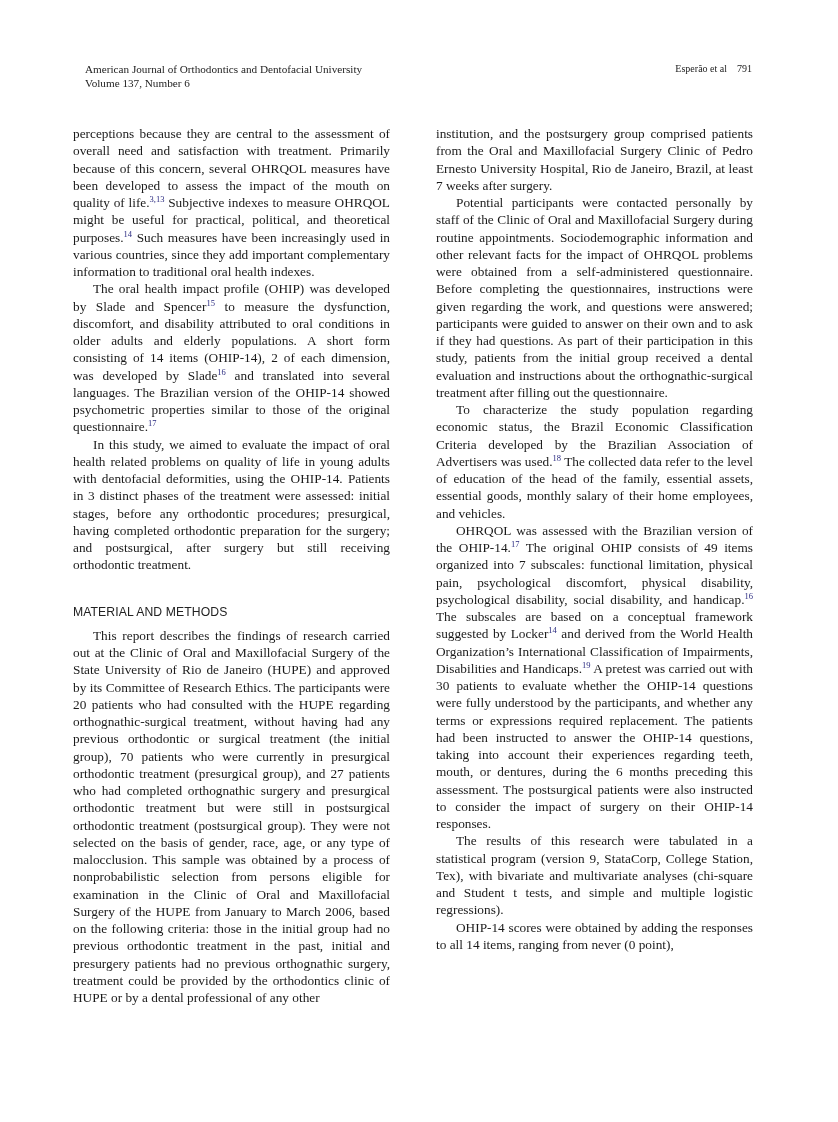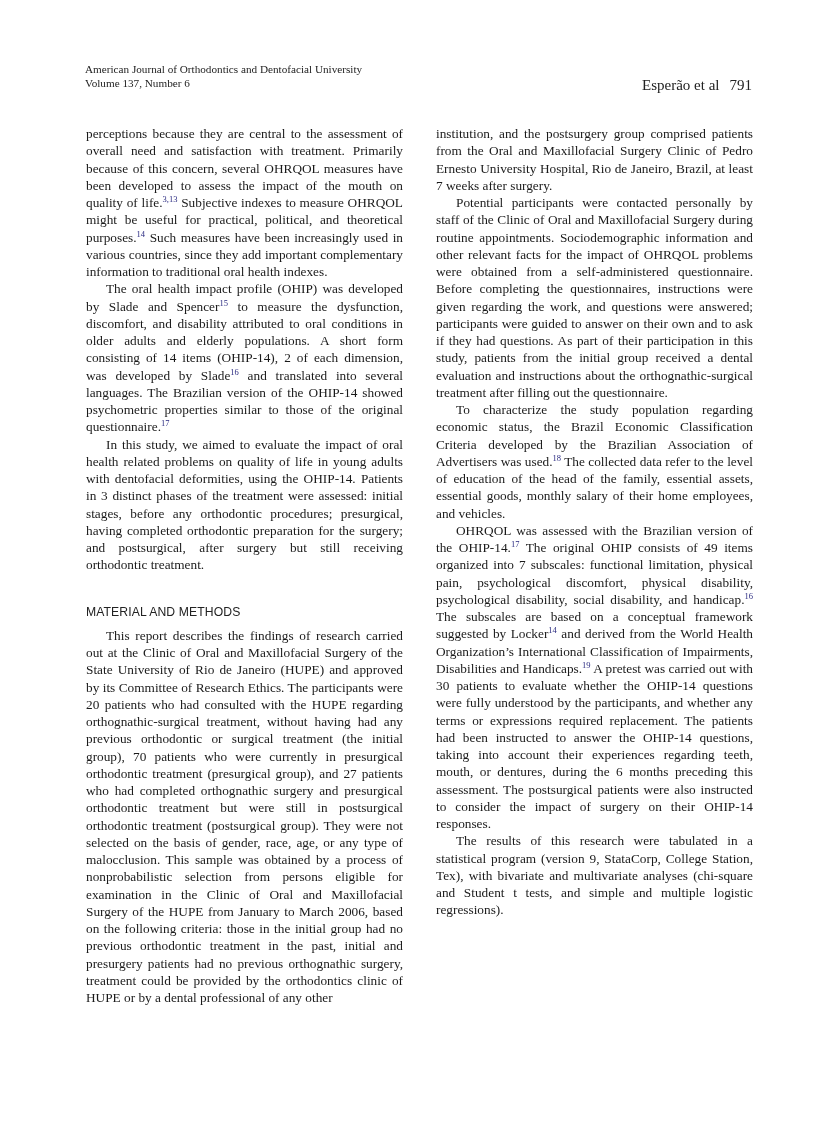--- a/index.html
+++ b/index.html
@@ -1,22 +1,22 @@
 <!DOCTYPE html>
 <html><head>
 <meta charset="utf-8">
 <style>
   html, body { margin:0; padding:0; background:#ffffff; }
   body { width:838px; height:1122px; position:relative; overflow:hidden; color:#1a1a1a; }
   .running-head { position:absolute; top:62px; left:85px; right:86px; font-family:"Liberation Serif", serif; font-size:11.2px; line-height:14px; color:#222; }
   .rh-left { position:absolute; left:0; top:0; }
-  .rh-right { position:absolute; right:0; top:16px; font-size:15px; }
+  .rh-right { position:absolute; right:0; top:0; font-size:10px; }
   .rh-right .pg { margin-left:10px; }
   .col { position:absolute; top:125px; width:317px; font-family:"Liberation Serif", serif; font-size:13.3px; line-height:17.25px; text-align:justify; hyphens:manual; }
-  .col-left { left:86px; }
+  .col-left { left:73px; }
   .col-right { left:436px; }
   .col p { margin:0; }
   .col p.indent { text-indent:20px; }
   .col h2 { font-family:"Liberation Sans", sans-serif; font-weight:normal; font-size:12.2px; letter-spacing:0.1px; margin:0; color:#222; }
   .col h2.sec { margin-top:30px; margin-bottom:6px; text-transform:uppercase; }
   .col h2.sub { margin-top:28px; margin-bottom:5px; }
   sup { font-size:8.5px; line-height:0; vertical-align:5px; color:#2a2a80; }
 </style>
 </head>
 <body>
@@ -38,13 +38,14 @@
   <h2 class="sec">MATERIAL AND METHODS</h2>
   <p class="indent">This report describes the findings of research carried out at the Clinic of Oral and Maxillofacial Surgery of the State University of Rio de Janeiro (HUPE) and approved by its Committee of Research Ethics. The participants were 20 patients who had consulted with the HUPE regarding orthognathic-surgical treatment, without having had any previous orthodontic or surgical treatment (the initial group), 70 patients who were currently in presurgical orthodontic treatment (presurgical group), and 27 patients who had completed orthognathic surgery and presurgical orthodontic treatment but were still in postsurgical orthodontic treatment (postsurgical group). They were not selected on the basis of gender, race, age, or any type of malocclusion. This sample was obtained by a process of nonprobabilistic selection from persons eligible for examination in the Clinic of Oral and Maxillofacial Surgery of the HUPE from January to March 2006, based on the following criteria: those in the initial group had no previous orthodontic treatment in the past, initial and presurgery patients had no previous orthognathic surgery, treatment could be provided by the orthodontics clinic of HUPE or by a dental professional of any other</p>
 </div>
 
 <div class="col col-right">
   <p>institution, and the postsurgery group comprised patients from the Oral and Maxillofacial Surgery Clinic of Pedro Ernesto University Hospital, Rio de Janeiro, Brazil, at least 7 weeks after surgery.</p>
   <p class="indent">Potential participants were contacted personally by staff of the Clinic of Oral and Maxillofacial Surgery during routine appointments. Sociodemographic information and other relevant facts for the impact of OHRQOL problems were obtained from a self-administered questionnaire. Before completing the questionnaires, instructions were given regarding the work, and questions were answered; participants were guided to answer on their own and to ask if they had questions. As part of their participation in this study, patients from the initial group received a dental evaluation and instructions about the orthognathic-surgical treatment after filling out the questionnaire.</p>
   <p class="indent"><span>To characterize the study population regarding economic status, the Brazil Economic Classification Criteria developed by the Brazilian Association of Advertisers was used.</span><sup>18</sup><span> The collected data refer to the level of education of the head of the family, essential assets, essential goods, monthly salary of their home employees, and vehicles.</span></p>
   <p class="indent"><span>OHRQOL was assessed with the Brazilian version of the OHIP-14.</span><sup>17</sup><span> The original OHIP consists of 49 items organized into 7 subscales: functional limitation, physical pain, psychological discomfort, physical disability, psychological disability, social disability, and handicap.</span><sup>16</sup><span> The subscales are based on a conceptual framework suggested by Locker</span><sup>14</sup><span> and derived from the World Health Organization’s International Classification of Impairments, Disabilities and Handicaps.</span><sup>19</sup><span> A pretest was carried out with 30 patients to evaluate whether the OHIP-14 questions were fully understood by the participants, and whether any terms or expressions required replacement. The patients had been instructed to answer the OHIP-14 questions, taking into account their experiences regarding teeth, mouth, or dentures, during the 6 months preceding this assessment. The postsurgical patients were also instructed to consider the impact of surgery on their OHIP-14 responses.</span></p>
   <p class="indent">The results of this research were tabulated in a statistical program (version 9, StataCorp, College Station, Tex), with bivariate and multivariate analyses (chi-square and Student t tests, and simple and multiple logistic regressions).</p>
+  <p class="indent">OHIP-14 scores were obtained by adding the responses to all 14 items, ranging from never (0 point),</p>
 </div>
 
 </body></html>

